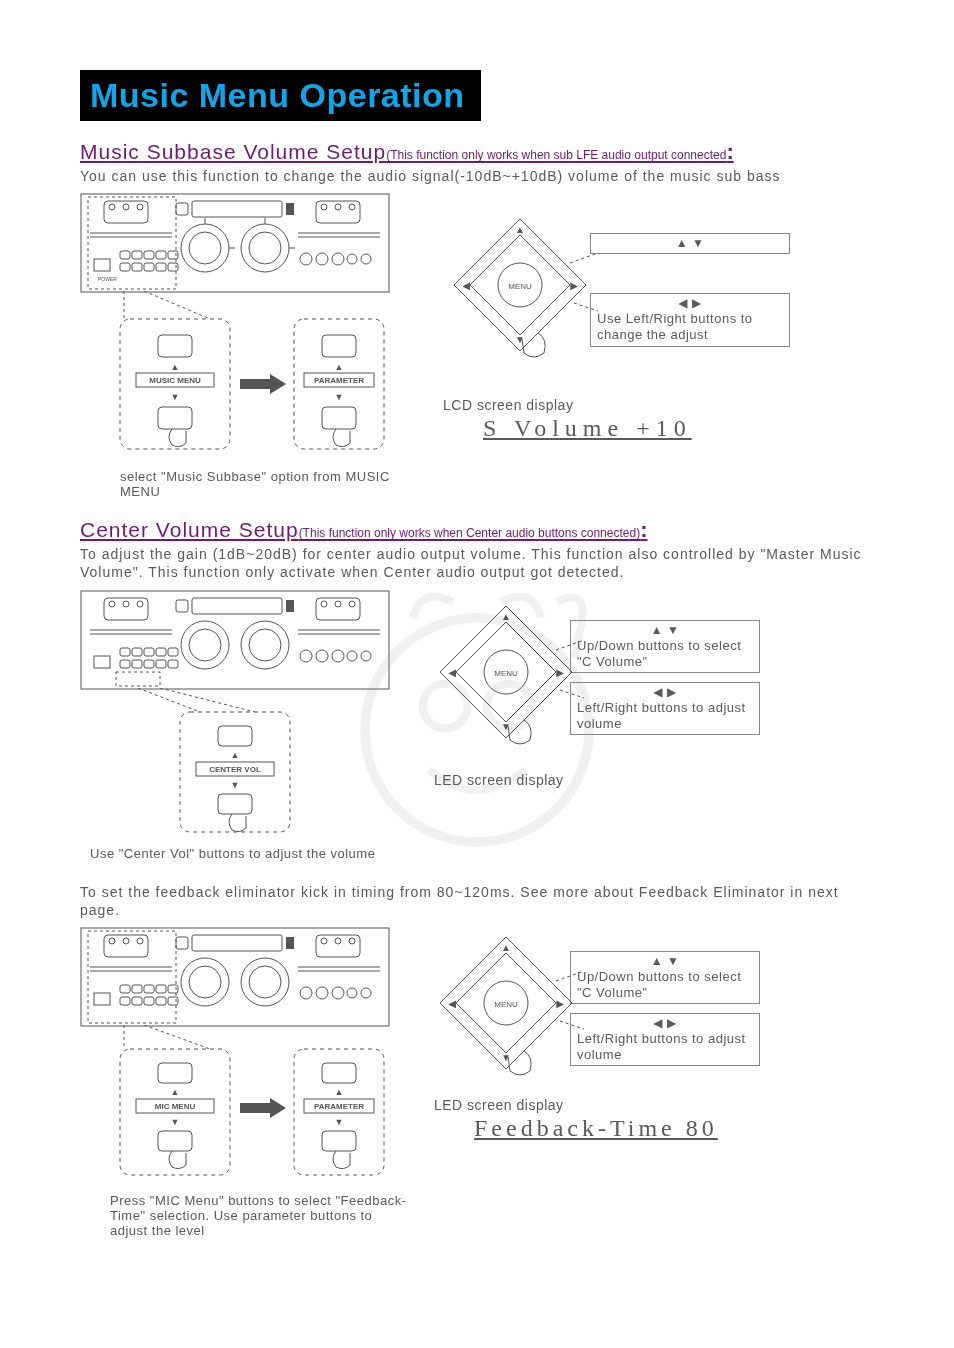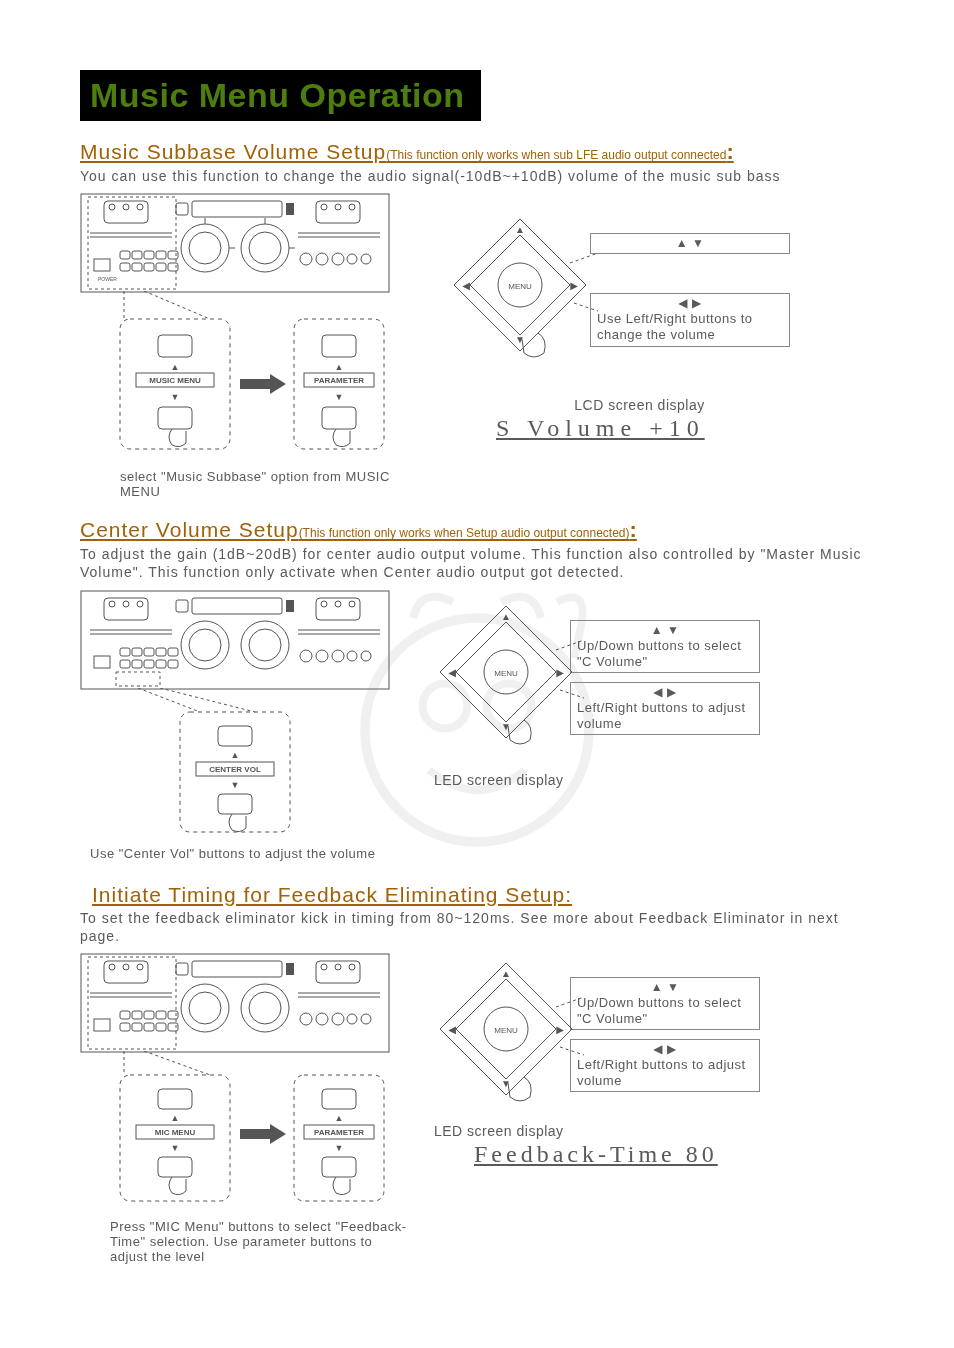--- a/index.html
+++ b/index.html
@@ -7,33 +7,33 @@
   body {
     width: 954px;
     height: 1348px;
     font-family: "Trebuchet MS", Verdana, Arial, sans-serif;
     color: #5a5a5a;
     position: relative;
     padding: 70px 80px 40px 80px;
   }
   .title-bar {
     background: #000;
-    color: #4d7c0f;
+    color: #0ea5e9;
     font-size: 34px;
     font-weight: 700;
     padding: 6px 16px 6px 10px;
     display: inline-block;
     letter-spacing: 0.5px;
     margin-bottom: 14px;
   }
   .section-head {
     text-decoration: underline;
     font-size: 21px;
     letter-spacing: 1px;
-    color: #a16207;
+    color: #701a75;
     margin-top: 4px;
   }
   .section-head .note {
     font-size: 12px;
     letter-spacing: 0;
   }
   .section-head .colon { font-size: 22px; font-weight: 700; letter-spacing: 0; }
   .body-text {
     font-size: 14px;
     letter-spacing: 1px;
@@ -205,53 +205,53 @@
       <div class="caption caption-left">select  "Music Subbase" option from MUSIC MENU</div>
     </div>
 
     <div class="right-col" style="min-height:260px;">
 
       <div class="instr-block" style="left:150px; top:40px; width:200px;">
         <div class="arrow-icons" style="text-align:center;">▲  ▼</div>
       </div>
       <div class="instr-block" style="left:150px; top:100px; width:200px;">
         <div class="arrow-icons" style="text-align:center;">◀  ▶</div>
-        <div>Use Left/Right buttons to change the volume</div>
+        <div>Use Left/Right buttons to change the adjust</div>
       </div>
 
       <svg class="dpad-svg" viewBox="0 0 160 160" style="position:absolute; left:0; top:20px;">
         <polygon points="80,6 146,72 80,138 14,72" fill="none" stroke="#555"></polygon>
         <polygon points="80,22 130,72 80,122 30,72" fill="none" stroke="#555"></polygon>
         <circle cx="80" cy="72" r="22" fill="none" stroke="#555"></circle>
         <text x="80" y="76" font-size="8" fill="#555" text-anchor="middle">MENU</text>
         <text x="80" y="20" font-size="10" fill="#555" text-anchor="middle">▲</text>
         <text x="80" y="130" font-size="10" fill="#555" text-anchor="middle">▼</text>
         <text x="26" y="76" font-size="10" fill="#555" text-anchor="middle">◀</text>
         <text x="134" y="76" font-size="10" fill="#555" text-anchor="middle">▶</text>
 
         <g stroke="#555" fill="none">
             <path d="M98 120 q10 6 6 20 q-10 8 -20 0 l-2 -14"></path>
           </g>
 
         <line x1="130" y1="50" x2="158" y2="40" stroke="#555" stroke-dasharray="3 3"></line>
         <line x1="134" y1="90" x2="158" y2="98" stroke="#555" stroke-dasharray="3 3"></line>
       </svg>
 
-      <div style="position:absolute; left:16px; top:200px;text-align:right;">
+      <div style="position:absolute; left:3px; top:200px;">
         <div class="lcd-label">LCD screen display</div>
         <div class="lcd-screen">S  Volume     +10</div>
       </div>
     </div>
   </div>
 </div>
 
 
 <div style="margin-top:18px;">
   <div class="section-head">
-    <span>Center Volume Setup</span><span class="note">(This function only works when Setup audio output  connected)</span><span class="colon">:</span>
+    <span>Center Volume Setup</span><span class="note">(This function only works when Center audio buttons  connected)</span><span class="colon">:</span>
   </div>
   <div class="body-text">To adjust the gain (1dB~20dB) for center audio output volume. This function also controlled by "Master Music Volume". This function only activate when Center audio output got detected.</div>
 
   <div class="row">
     <div class="left-col">
       <svg class="device-svg" viewBox="0 0 310 100">
         <rect x="1" y="1" width="308" height="98" fill="none" stroke="#555"></rect>
         <rect x="24" y="8" width="44" height="22" rx="4" fill="none" stroke="#555"></rect>
         <circle cx="32" cy="14" r="3" fill="none" stroke="#555"></circle>
           <circle cx="46" cy="14" r="3" fill="none" stroke="#555"></circle>
@@ -339,23 +339,20 @@
       </svg>
       <div style="position:absolute; left:-6px; top:178px;">
         <div class="lcd-label">LED screen display</div>
       </div>
     </div>
   </div>
 </div>
 
 
 <div style="margin-top:22px;">
-  <div class="section-head" style="margin-left:12px;">
-    <span>Initiate Timing for Feedback Eliminating Setup:</span>
-  </div>
   <div class="body-text">To set the feedback eliminator kick in timing from 80~120ms. See more about  Feedback Eliminator in next page.</div>
 
   <div class="row">
     <div class="left-col">
       <svg class="device-svg" viewBox="0 0 310 100">
         <rect x="1" y="1" width="308" height="98" fill="none" stroke="#555"></rect>
         <rect x="24" y="8" width="44" height="22" rx="4" fill="none" stroke="#555"></rect>
         <circle cx="32" cy="14" r="3" fill="none" stroke="#555"></circle>
           <circle cx="46" cy="14" r="3" fill="none" stroke="#555"></circle>
           <circle cx="60" cy="14" r="3" fill="none" stroke="#555"></circle>

